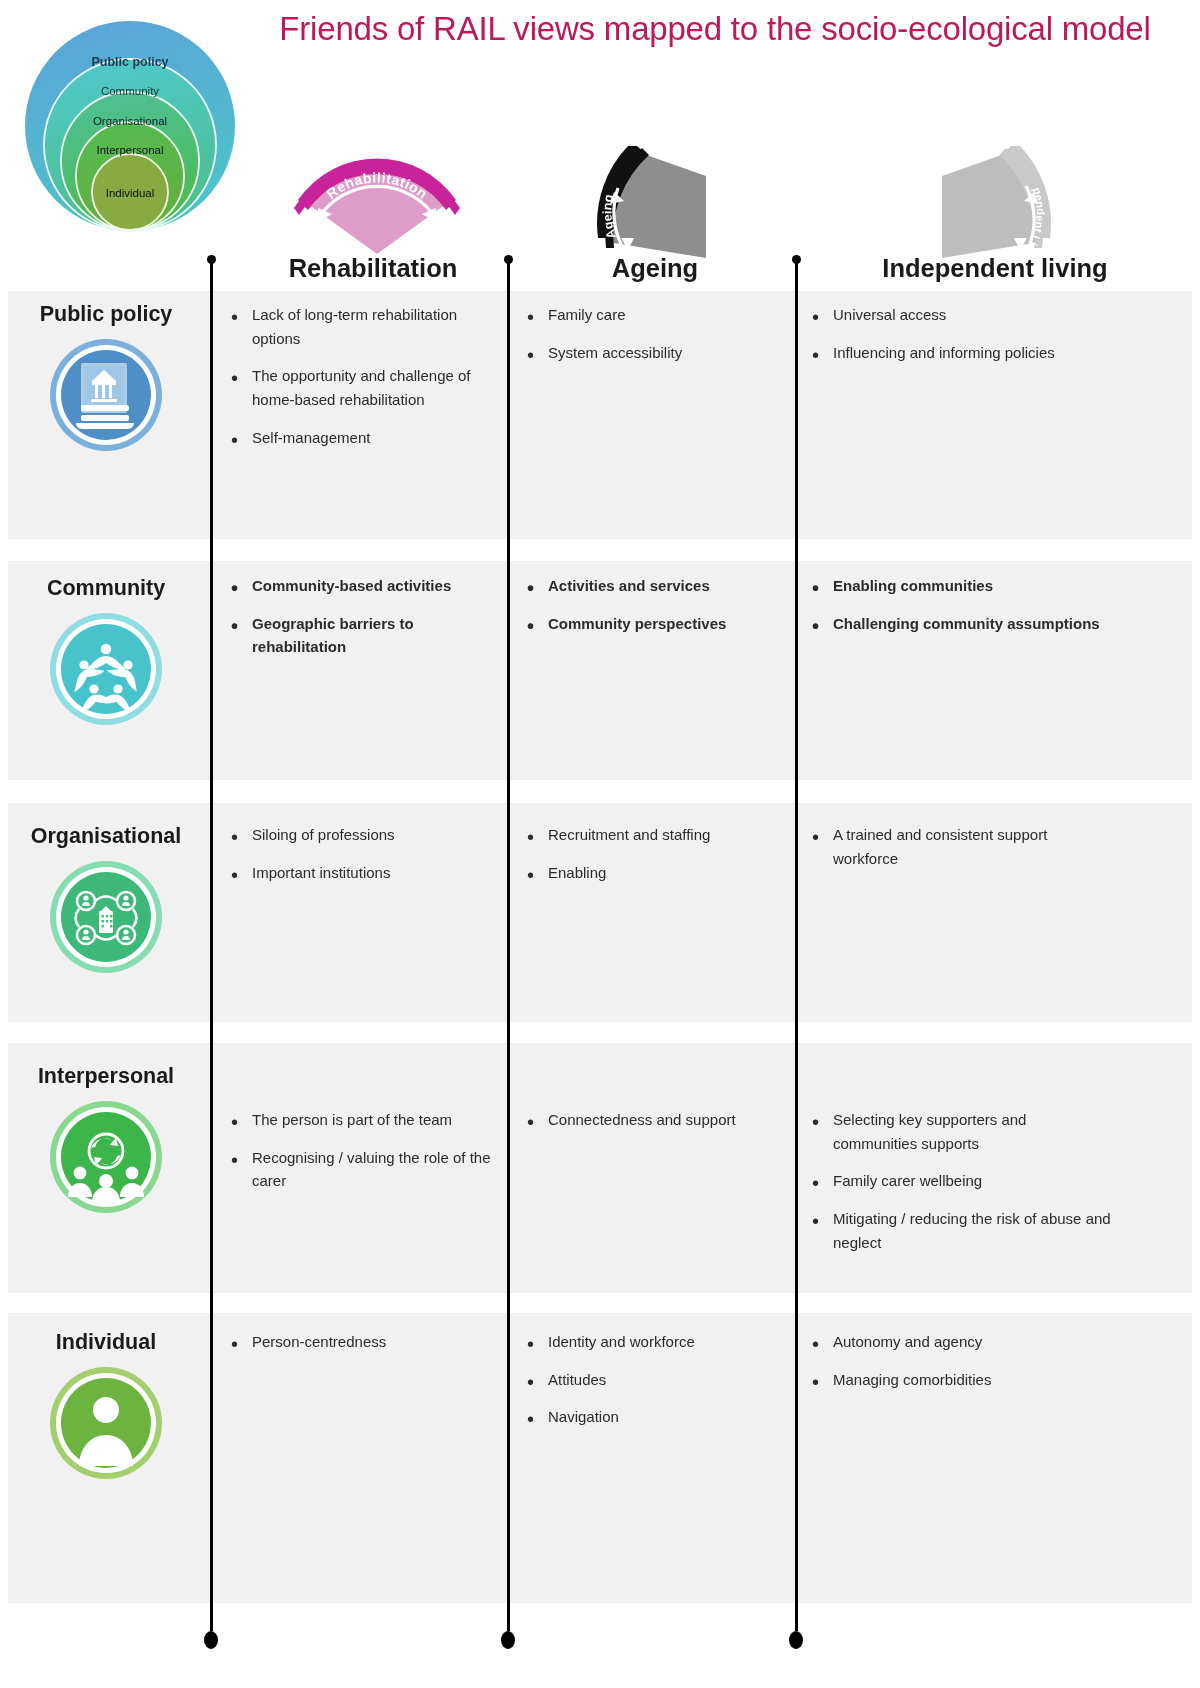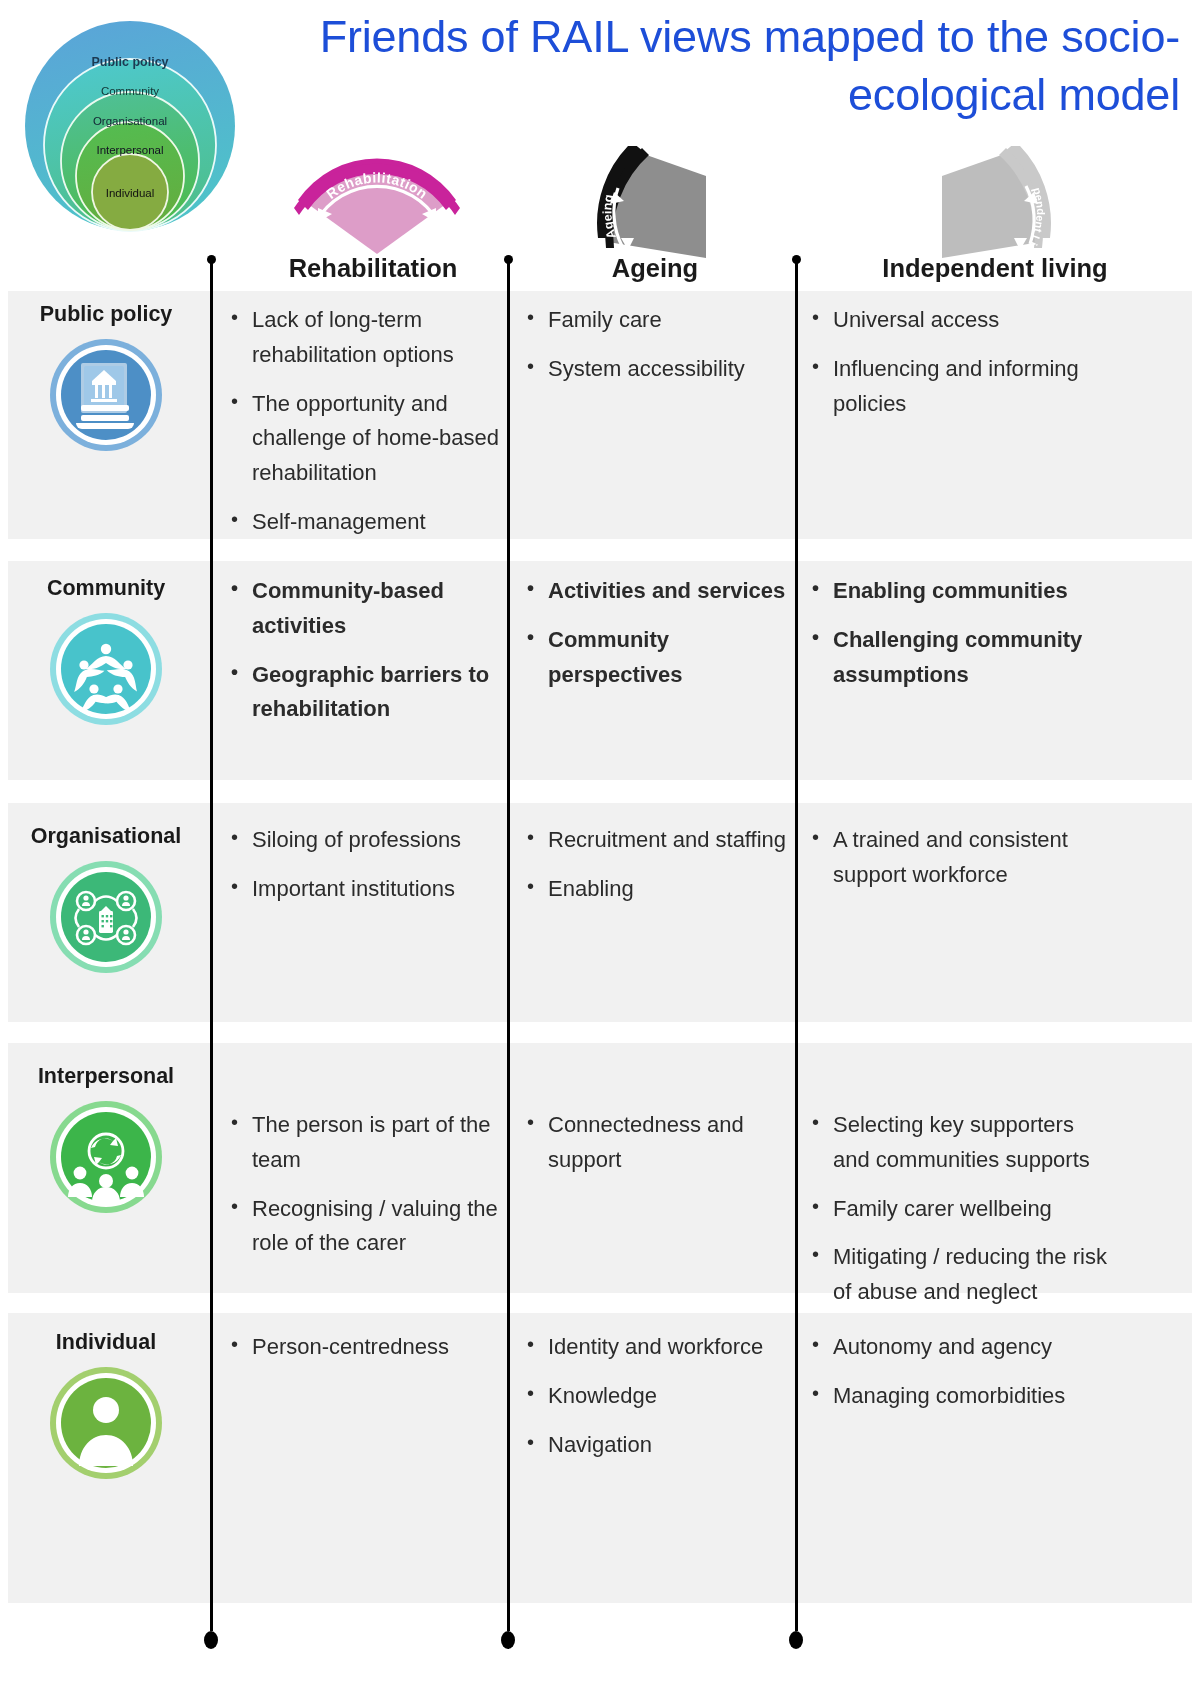--- a/index.html
+++ b/index.html
@@ -10,23 +10,23 @@
     overflow: hidden;
   }
   #page { position: relative; width: 1200px; height: 1208px; background: #fff; }
 
   
   .sem-circles { position: absolute; left: 14px; top: 8px; width: 232px; height: 225px; }
   .sem-circles svg { display: block; }
 
   .main-title {
     position: absolute; left: 250px; top: 8px; width: 930px;
-    text-align: right;
-    font-size: 45px; line-height: 1.28;
-    color: #1d4ed8; font-weight: 400;
+    text-align: center;
+    font-size: 33px; line-height: 1.28;
+    color: #be185d; font-weight: 400;
     letter-spacing: -0.2px;
   }
 
   
   .fan { position: absolute; }
   .fan svg { display: block; }
   #fan-rehab { left: 288px; top: 148px; }
   #fan-ageing { left: 594px; top: 146px; }
   #fan-indep { left: 942px; top: 146px; }
 
@@ -81,21 +81,21 @@
   #rl-2 { top: 824px; }
   #rl-3 { top: 1064px; }
   #rl-4 { top: 1330px; }
 
   
   .cell { position: absolute; }
   .cell ul { list-style: none; }
   .cell li {
     position: relative;
     padding-left: 24px;
-    font-size: 22px;
+    font-size: 15px;
     line-height: 1.58;
     color: #2b2b2b;
     margin-bottom: 14px;
   }
   .cell li:last-child { margin-bottom: 0; }
   .cell li::before {
     content: "\2022";
     position: absolute; left: 3px; top: -1px;
     font-size: 20px; color: #2b2b2b; line-height: 1.58;
   }
@@ -440,21 +440,21 @@
     </div>
   </div>
   <div class="cell c-rehab r4">
     <ul>
       <li>Person-centredness</li>
     </ul>
   </div>
   <div class="cell c-age r4">
     <ul>
       <li>Identity and workforce</li>
-      <li>Knowledge</li>
+      <li>Attitudes</li>
       <li>Navigation</li>
     </ul>
   </div>
   <div class="cell c-indep r4">
     <ul>
       <li>Autonomy and agency</li>
       <li>Managing comorbidities</li>
     </ul>
   </div>
 

